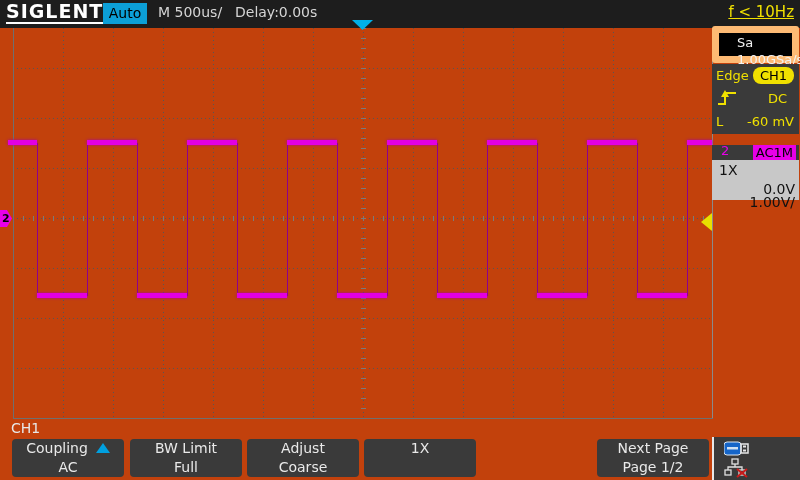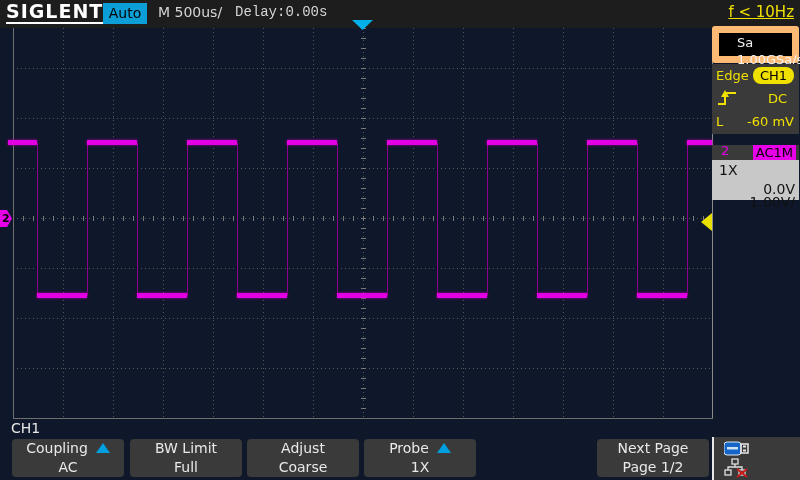--- a/index.html
+++ b/index.html
@@ -1,25 +1,25 @@
 <!DOCTYPE html>
 <html><head>
 <meta charset="utf-8">
 <style>
   html,body{margin:0;padding:0;background:#000;}
-  #scope{position:relative;width:800px;height:480px;background:#0f172a;overflow:hidden;
+  #scope{position:relative;width:800px;height:480px;background:#c2410c;overflow:hidden;
          font-family:"DejaVu Sans",sans-serif;-webkit-font-smoothing:antialiased;}
   
   #header{position:absolute;left:0;top:0;width:800px;height:28px;background:#1d1d1d;}
   #logo{position:absolute;left:6px;top:1px;color:#fff;font-size:19px;font-weight:bold;
         letter-spacing:1px;border-bottom:2px solid #fff;padding:0 2px 0 0;line-height:21px;}
   #acq-mode{position:absolute;left:103px;top:3px;width:44px;height:21px;background:#0c9fd7;
         color:#000;font-size:14px;text-align:center;line-height:21px;}
   #timebase{position:absolute;left:158px;top:4px;color:#d5d5d5;font-size:14px;}
-  #delay{position:absolute;left:235px;top:4px;color:#d5d5d5;font-size:14px;font-family:Liberation Mono, monospace;}
+  #delay{position:absolute;left:235px;top:4px;color:#d5d5d5;font-size:14px;}
   #freq-counter{position:absolute;right:6px;top:3px;color:#f0e000;font-size:15px;text-decoration:underline;}
   .edge{position:absolute;background:#6f6f6f;}
   
   #trig-pos-marker{position:absolute;left:352px;top:20px;width:21px;height:10px;background:#00b0e8;
         clip-path:polygon(0 0,100% 0,50% 100%);}
   #ch2-marker{position:absolute;left:0;top:210px;width:12px;height:17px;background:#e800e8;
         clip-path:polygon(0 0,7px 0,100% 50%,7px 100%,0 100%);
         color:#000;font-size:11px;font-weight:bold;line-height:17px;text-align:left;padding-left:2px;box-sizing:border-box;}
   #trig-level-marker{position:absolute;left:701px;top:213px;width:0;height:0;
         border-top:9px solid transparent;border-bottom:9px solid transparent;border-right:11px solid #e8e000;}
@@ -173,21 +173,20 @@
   </div>
   <div class="menu-btn" style="left:130px;">
     <div><span>BW Limit</span></div>
     <div>Full</div>
   </div>
   <div class="menu-btn" style="left:247px;">
     <div><span>Adjust</span></div>
     <div>Coarse</div>
   </div>
   <div class="menu-btn" style="left:364px;">
-    <div><span>Probe</span><span class="up-arrow"></span></div>
     <div>1X</div>
   </div>
   <div class="menu-btn" style="left:597px;">
     <div><span>Next Page</span></div>
     <div>Page 1/2</div>
   </div>
 
   <div id="status-panel">
     <svg width="26" height="15" style="position:absolute;left:10px;top:4px;" viewBox="0 0 26 15">
       <rect x="0" y="1" width="17" height="13" rx="3" fill="#1565c8" stroke="#dfe7ef" stroke-width="1"></rect>

